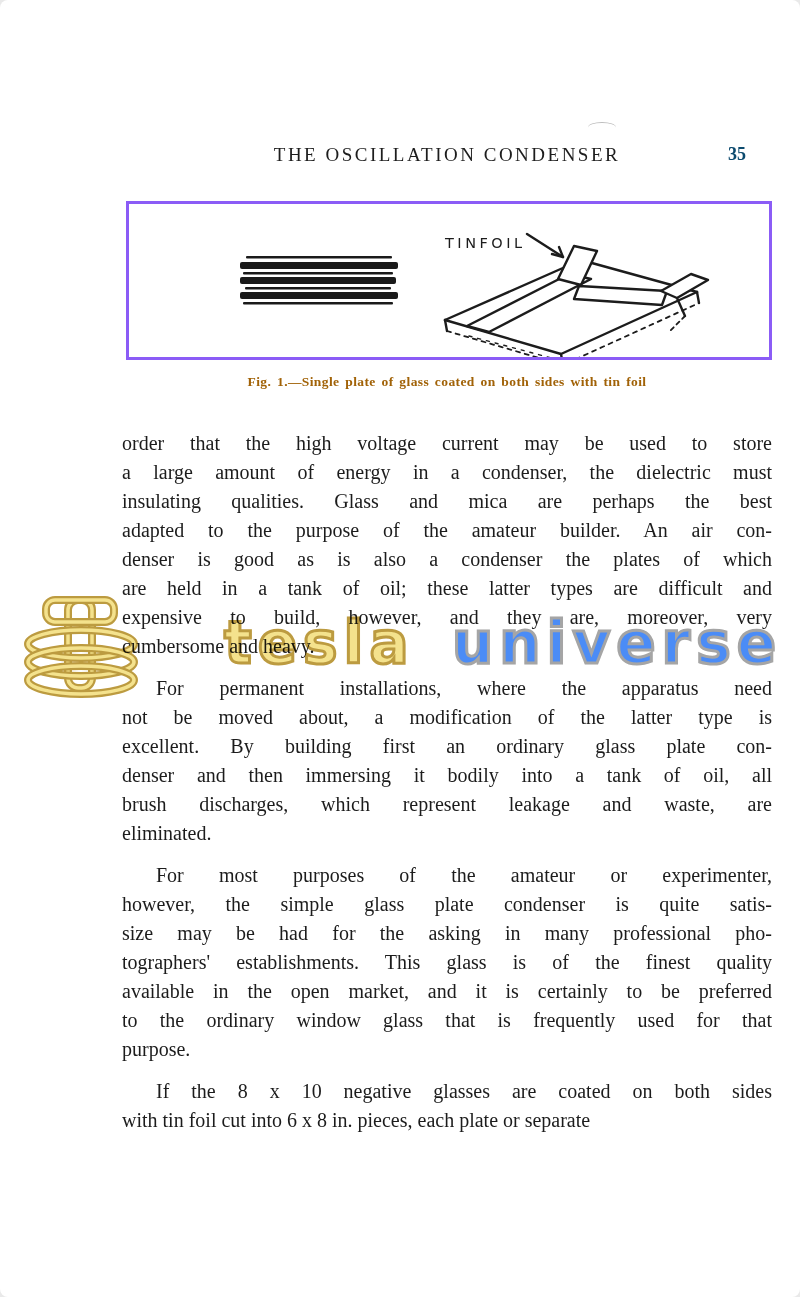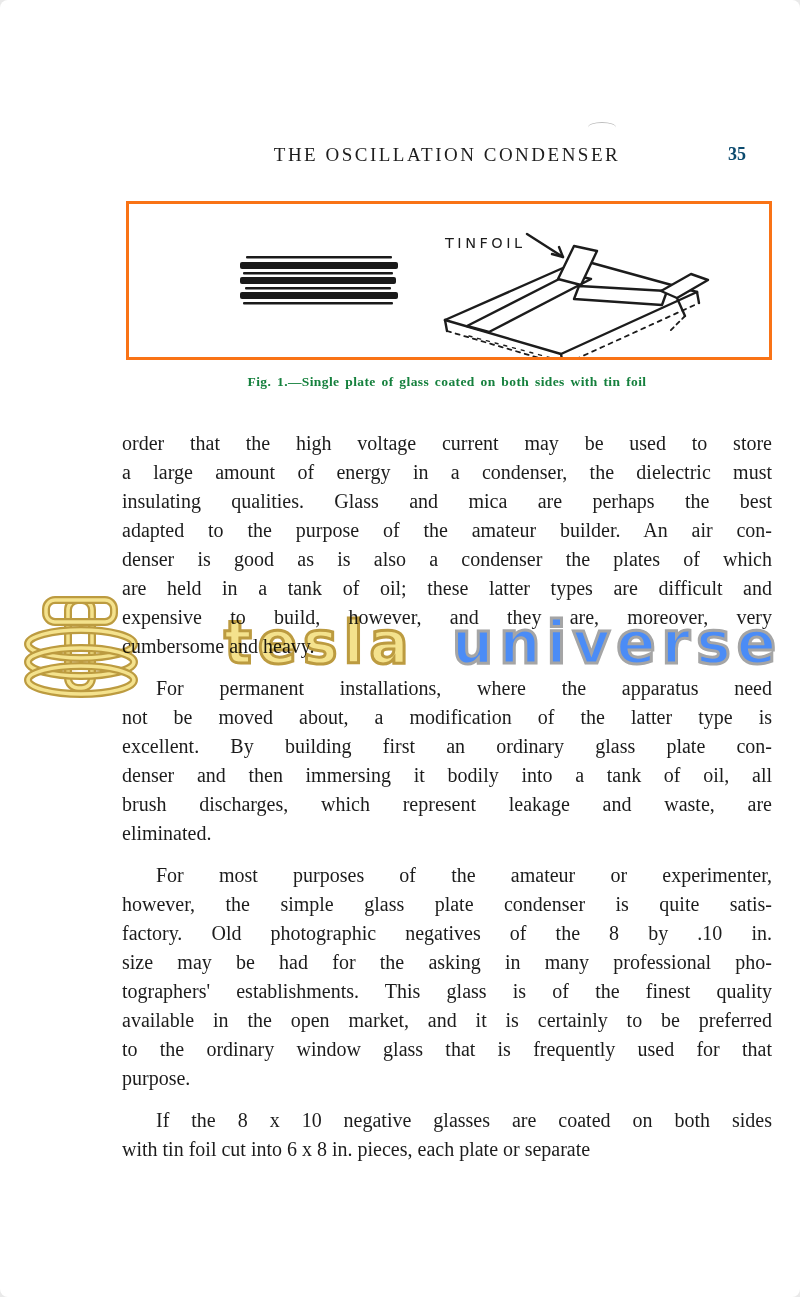--- a/index.html
+++ b/index.html
@@ -22,27 +22,27 @@
   .header .pagenum{
     position:absolute;right:26px;top:0;font-size:18px;font-weight:700;color:#0c4a6e;
   }
   .artifact{
     position:absolute;left:588px;top:122px;width:28px;height:10px;
     border-top:1.5px solid #bdbdbd;border-radius:50%;
   }
   
   .figure-box{
     position:absolute;left:126px;top:201px;width:646px;height:159px;
-    border:3px solid #f97316;box-sizing:border-box;background:#fff;
+    border:3px solid #8b5cf6;box-sizing:border-box;background:#fff;
   }
   .figure-box svg{display:block;width:640px;height:153px;}
   .caption{
     position:absolute;top:374px;left:122px;width:650px;
     text-align:center;font-size:13.5px;font-weight:700;
-    letter-spacing:0.4px;color:#15803d;word-spacing:2px;
+    letter-spacing:0.4px;color:#a16207;word-spacing:2px;
   }
   
   .body-text{
     position:absolute;top:429px;left:122px;width:650px;z-index:2;
     font-size:20px;line-height:29px;color:#1c1c1c;
   }
   .para{margin:0 0 13px 0;}
   .line{
     text-align:justify;text-align-last:justify;text-justify:inter-word;
     white-space:nowrap;height:29px;
@@ -148,21 +148,20 @@
         <div class="line">For permanent installations, where the apparatus need</div>
         <div class="line">not be moved about, a modification of the latter type is</div>
         <div class="line">excellent.  By building first an ordinary glass plate con-</div>
         <div class="line">denser and then immersing it bodily into a tank of oil, all</div>
         <div class="line">brush discharges, which represent leakage and waste, are</div>
         <div class="line last">eliminated.</div>
       </div>
       <div class="para indent">
         <div class="line">For most purposes of the amateur or experimenter,</div>
         <div class="line">however, the simple glass plate condenser is quite satis-</div>
-        <div class="line">factory.  Old photographic negatives of the 8 by .10 in.</div>
         <div class="line">size may be had for the asking in many professional pho-</div>
         <div class="line">tographers' establishments.  This glass is of the finest quality</div>
         <div class="line">available in the open market, and it is certainly to be preferred</div>
         <div class="line">to the ordinary window glass that is frequently used for that</div>
         <div class="line last">purpose.</div>
       </div>
       <div class="para indent">
         <div class="line">If the 8 x 10 negative glasses are coated on both sides</div>
         <div class="line last">with tin foil cut into 6 x 8 in. pieces, each plate or separate</div>
       </div>

